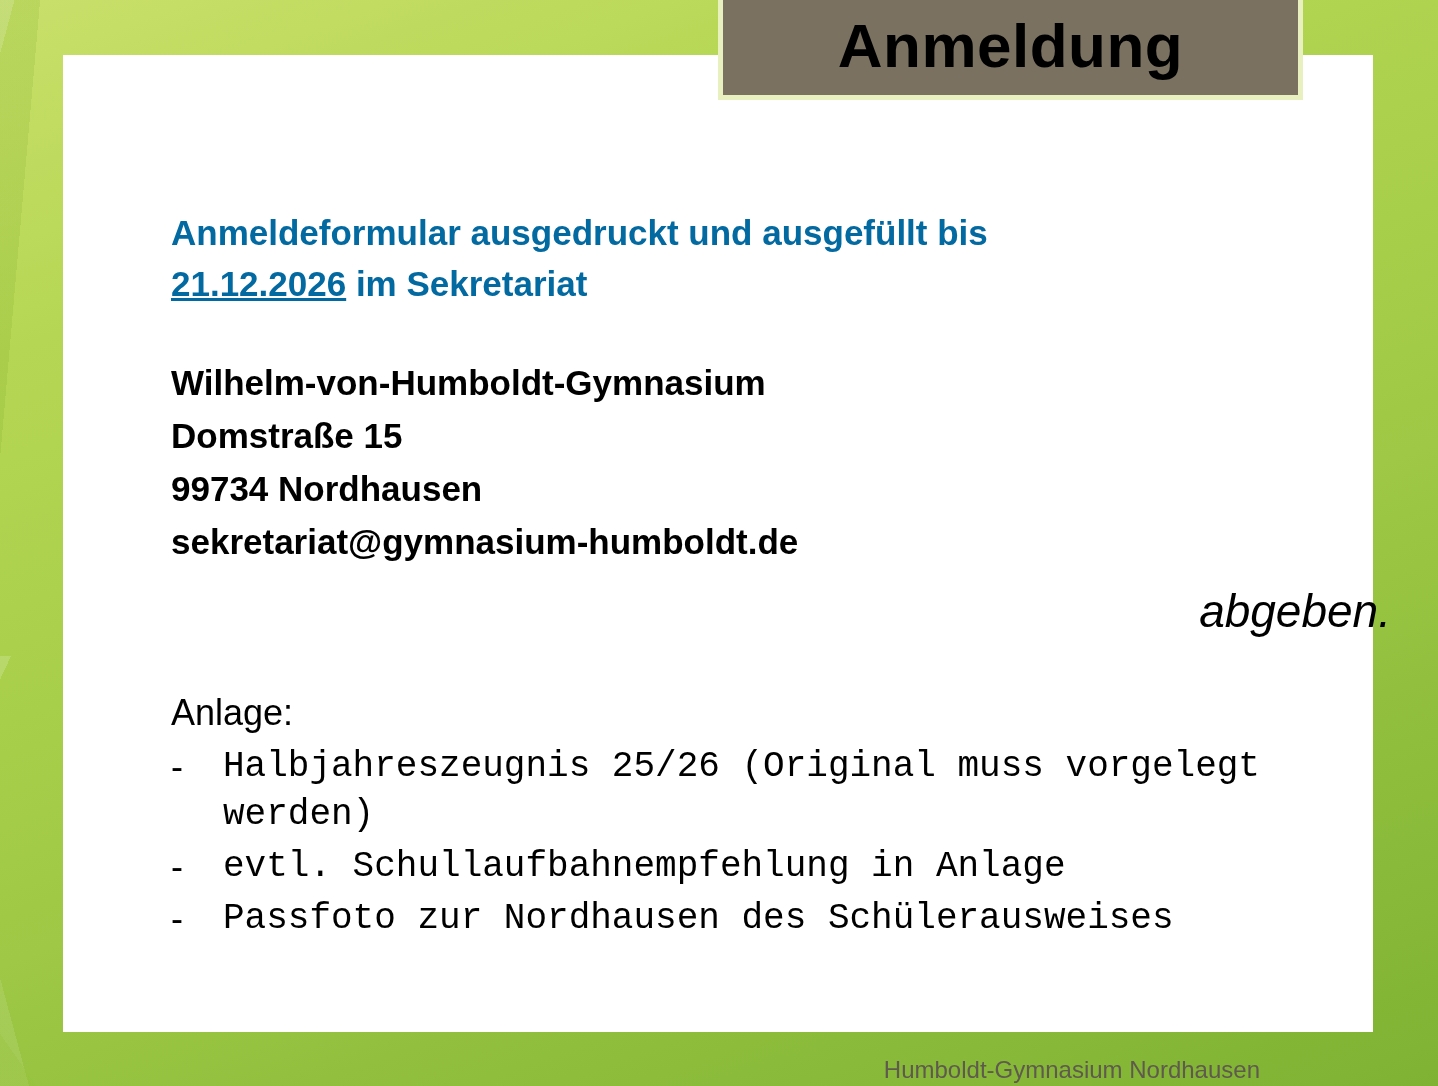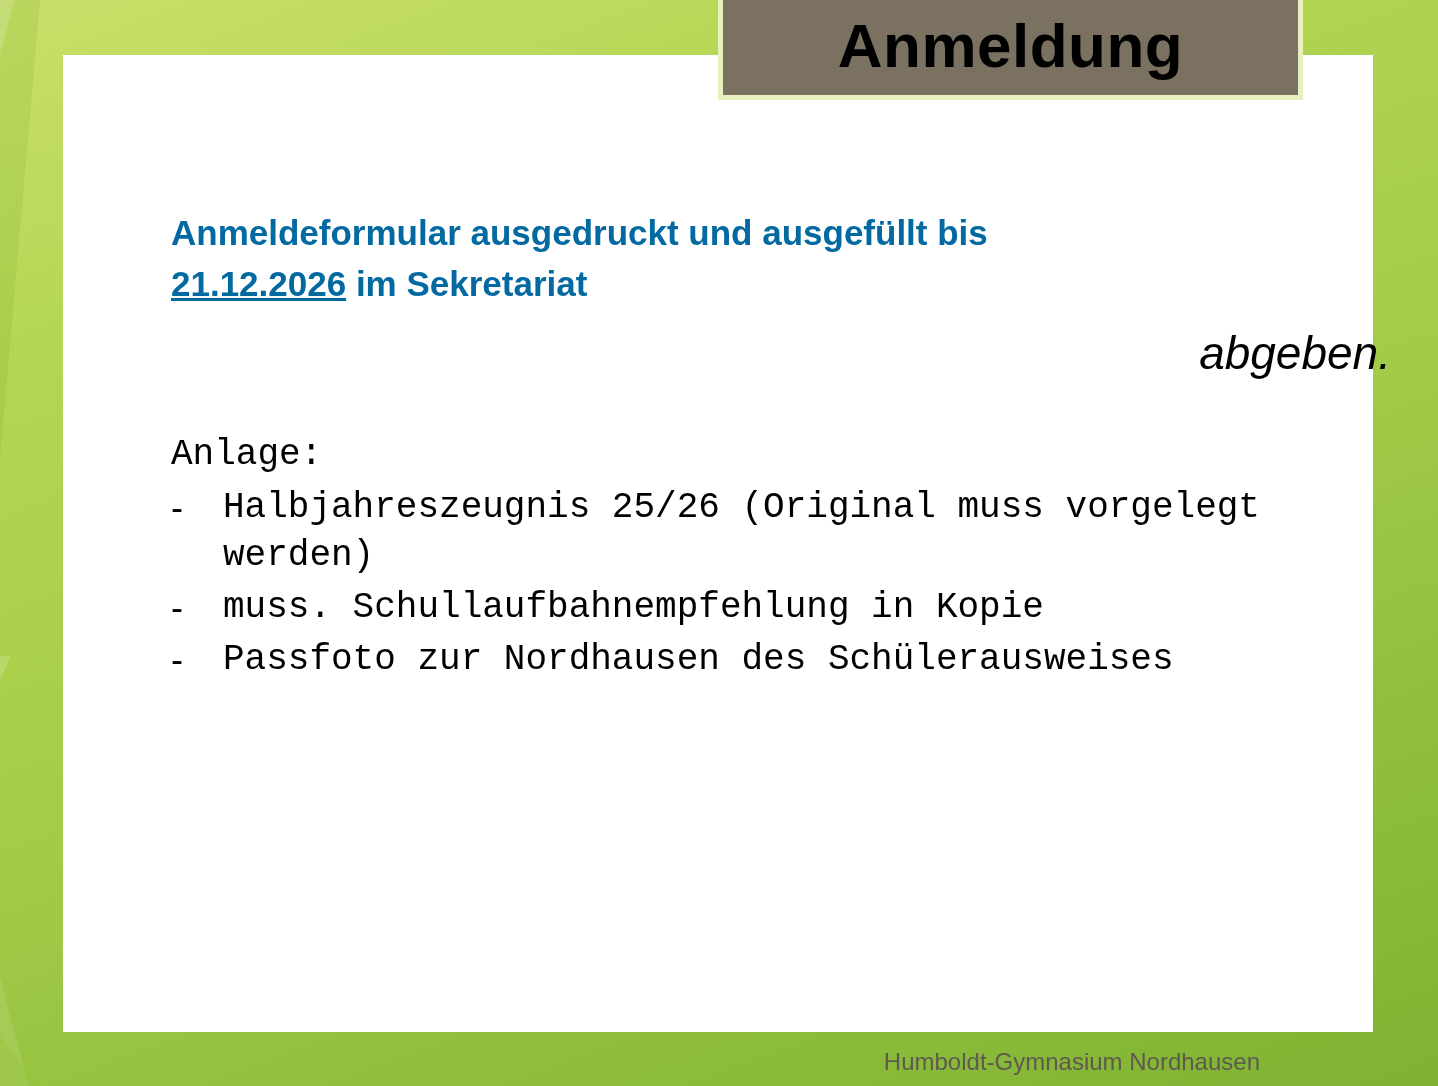--- a/index.html
+++ b/index.html
@@ -111,21 +111,20 @@
     text-align: right;
     padding-right: 10px;
     margin-top: 16px;
   }
 
   .anlage-title {
     font-size: 36px;
     color: #000000;
     margin-top: 52px;
     line-height: 1.3;
-    font-family: Liberation Mono, monospace;
   }
 
   .anlage-list {
     margin-top: 6px;
     font-size: 36px;
     color: #000000;
     line-height: 1.33;
   }
   .anlage-item {
     display: flex;
@@ -139,54 +138,60 @@
     line-height: 1.33;
   }
   .item-text {
     flex: 1;
     font-family: Liberation Mono, monospace;
   }
 
   .footer {
     position: absolute;
     right: 178px;
-    bottom: 10px;
+    bottom: 2px;
     font-size: 24px;
     color: #5f5a4e;
     white-space: nowrap;
   }
 </style>
 </head>
 <body>
 
 <div class="slide">
   <div class="bg-bands"></div>
   <div class="bg-corner"></div>
 
   <div class="content-panel">
     <div class="body-wrap">
 
       <div class="bold-block">
         <span>Anmeldeformular ausgedruckt und ausgefüllt bis</span><br>
         <span class="underline">21.12.2026</span><span> im Sekretariat</span>
       </div>
 
+      <div class="address-block">
+        <div>Wilhelm-von-Humboldt-Gymnasium</div>
+        <div>Domstraße 15</div>
+        <div>99734 Nordhausen</div>
+        <div>sekretariat@gymnasium-humboldt.de</div>
+      </div>
 
       <div class="abgeben">abgeben.</div>
 
       <div class="anlage-title">Anlage:</div>
 
       <div class="anlage-list">
         <div class="anlage-item">
           <span class="dash">-</span>
           <span class="item-text">Halbjahreszeugnis 25/26 (Original muss vorgelegt werden)</span>
         </div>
         <div class="anlage-item">
           <span class="dash">-</span>
-          <span class="item-text">muss. Schullaufbahnempfehlung in Kopie</span>
+          <span class="item-text">evtl. Schullaufbahnempfehlung in Anlage</span>
         </div>
         <div class="anlage-item">
           <span class="dash">-</span>
           <span class="item-text">Passfoto zur Nordhausen des Schülerausweises</span>
         </div>
       </div>
 
     </div>
   </div>
 

